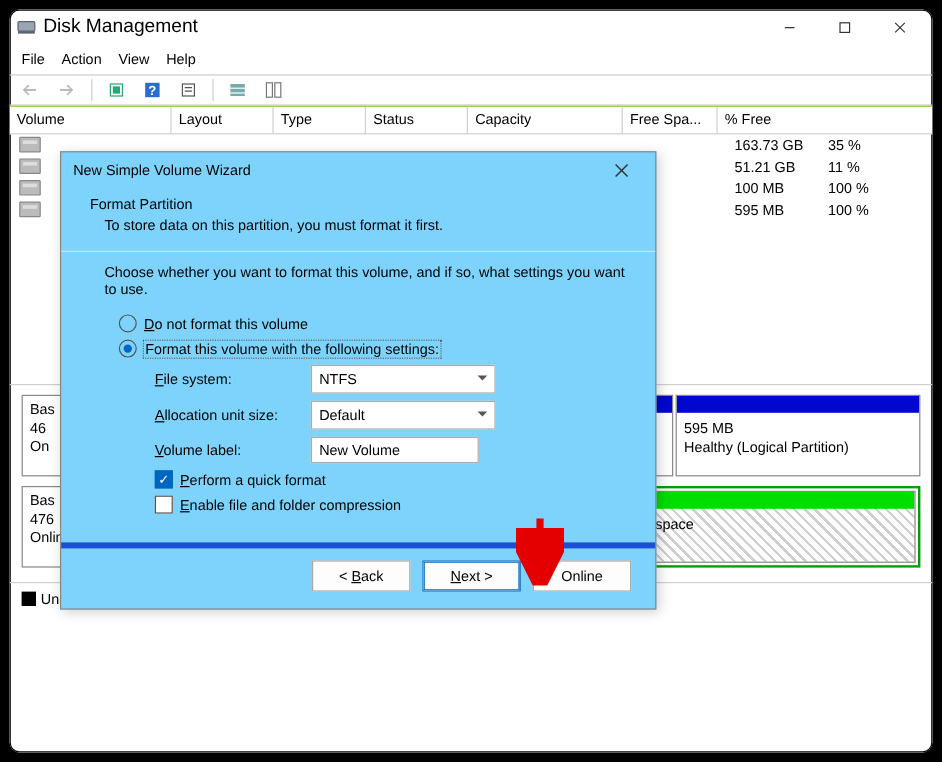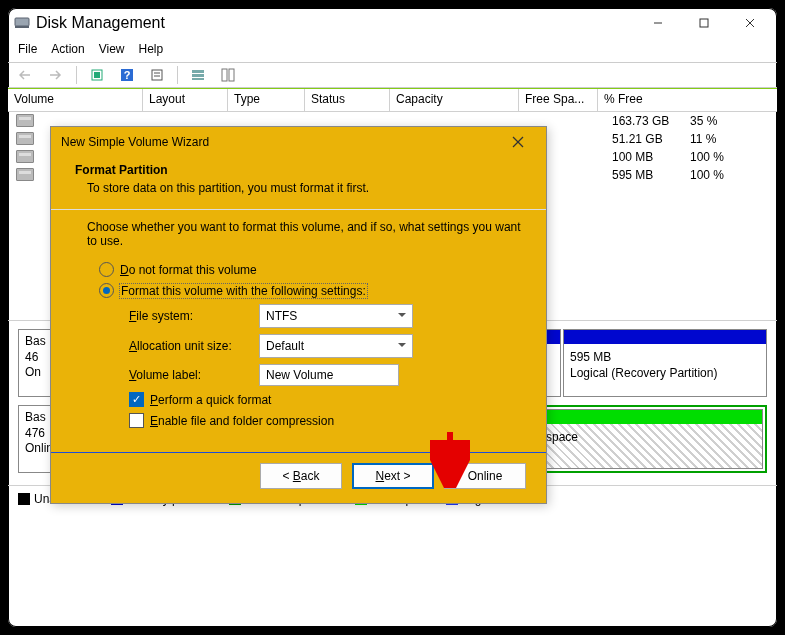--- a/index.html
+++ b/index.html
@@ -28,28 +28,28 @@
 .parts{display:flex;flex:1;gap:2px}
 .part{border:1px solid #888;position:relative;padding:20px 6px 4px;font-size:12px;line-height:1.3;overflow:hidden}
 .part .bar{position:absolute;top:0;left:0;right:0;height:14px}
 .part.hatched{
   background:repeating-linear-gradient(45deg,#fff,#fff 4px,#cfcfcf 4px,#cfcfcf 6px);
 }
 .ext-wrap{border:2px solid #00a000;display:flex;flex:1;padding:2px;gap:2px}
 .legend{padding:6px 10px;font-size:12px;display:flex;gap:14px;align-items:center;flex-wrap:wrap}
 .sw{width:12px;height:12px;display:inline-block;margin-right:4px;vertical-align:-2px}
 
-.modal{position:absolute;left:42px;top:118px;width:495px;background:#eab308;border:1px solid #888;box-shadow:2px 2px 10px rgba(0,0,0,.2)}
+.modal{position:absolute;left:42px;top:118px;width:495px;background:#7dd3fc;border:1px solid #888;box-shadow:2px 2px 10px rgba(0,0,0,.2)}
 .modal-title{height:30px;display:flex;align-items:center;padding:0 10px;font-size:12px}
 .modal-title .t{flex:1}
 .modal-close{width:36px;height:28px;display:flex;align-items:center;justify-content:center}
 .modal-head{padding:6px 24px 14px}
-.modal-head b{font-weight:700}
+.modal-head b{font-weight:400}
 .modal-head div{font-size:12px;margin-top:4px;padding-left:12px}
-.modal-body{padding:10px 24px 20px;border-top:1px solid #ddd;border-bottom:1px solid #1d4ed8}
+.modal-body{padding:10px 24px 20px;border-top:1px solid #ddd;border-bottom:5px solid #1d4ed8}
 .radio-row{display:flex;align-items:center;gap:6px;margin:4px 0 6px 24px}
 .radio{width:13px;height:13px;border:1px solid #555;border-radius:50%;display:flex;align-items:center;justify-content:center}
 .radio.on::after{content:"";width:7px;height:7px;border-radius:50%;background:#0067c0}
 .form-row{display:flex;align-items:center;margin:6px 0 6px 54px}
 .form-row .lbl{width:130px}
 .select{width:140px;height:22px;border:1px solid #aaa;display:flex;align-items:center;padding:0 6px;position:relative;background:#fff}
 .select::after{content:"";position:absolute;right:6px;top:8px;border:4px solid transparent;border-top-color:#555}
 .textin{width:140px;height:22px;border:1px solid #aaa;padding:0 6px;box-sizing:border-box;font:inherit}
 .check-row{display:flex;align-items:center;gap:6px;margin:6px 0 4px 54px}
 .check{width:13px;height:13px;border:1px solid #555;background:#fff;display:flex;align-items:center;justify-content:center;font-size:11px;color:#fff}
@@ -204,21 +204,21 @@
         <div>46</div>
         <div>On</div>
       </div>
       <div class="parts">
         <div class="part" style="flex:3">
           <div class="bar" style="background:#0007cf"></div>
         </div>
         <div class="part" style="width:190px">
           <div class="bar" style="background:#0007cf"></div>
           <div>595 MB</div>
-          <div>Logical (Recovery Partition)</div>
+          <div>Healthy (Logical Partition)</div>
         </div>
       </div>
     </div>
     <div class="disk-row">
       <div class="disk-label">
         <div>Bas</div>
         <div>476</div>
         <div>Online</div>
       </div>
       <div class="ext-wrap">

